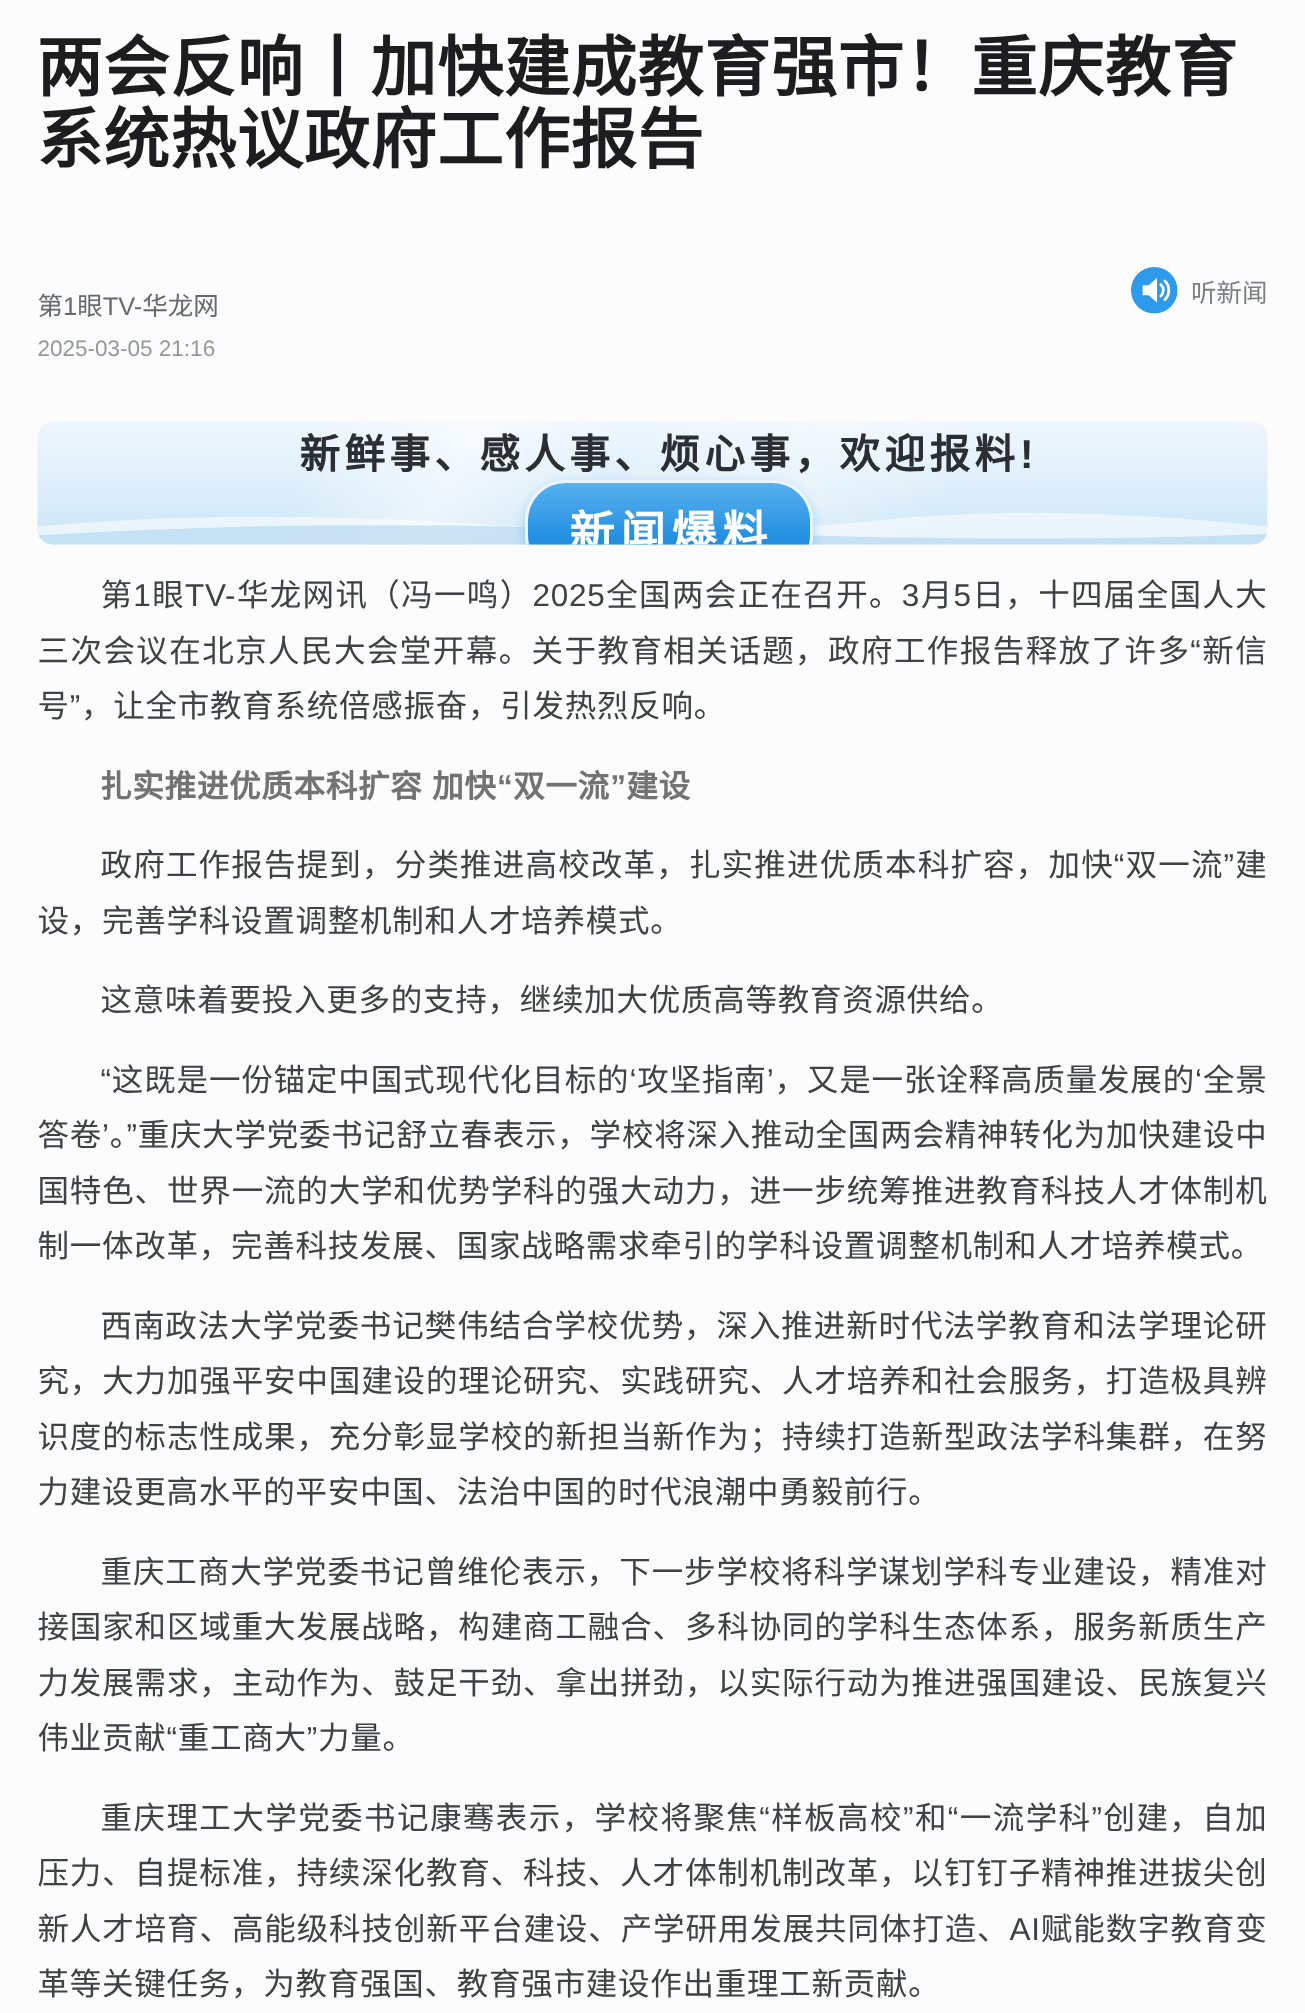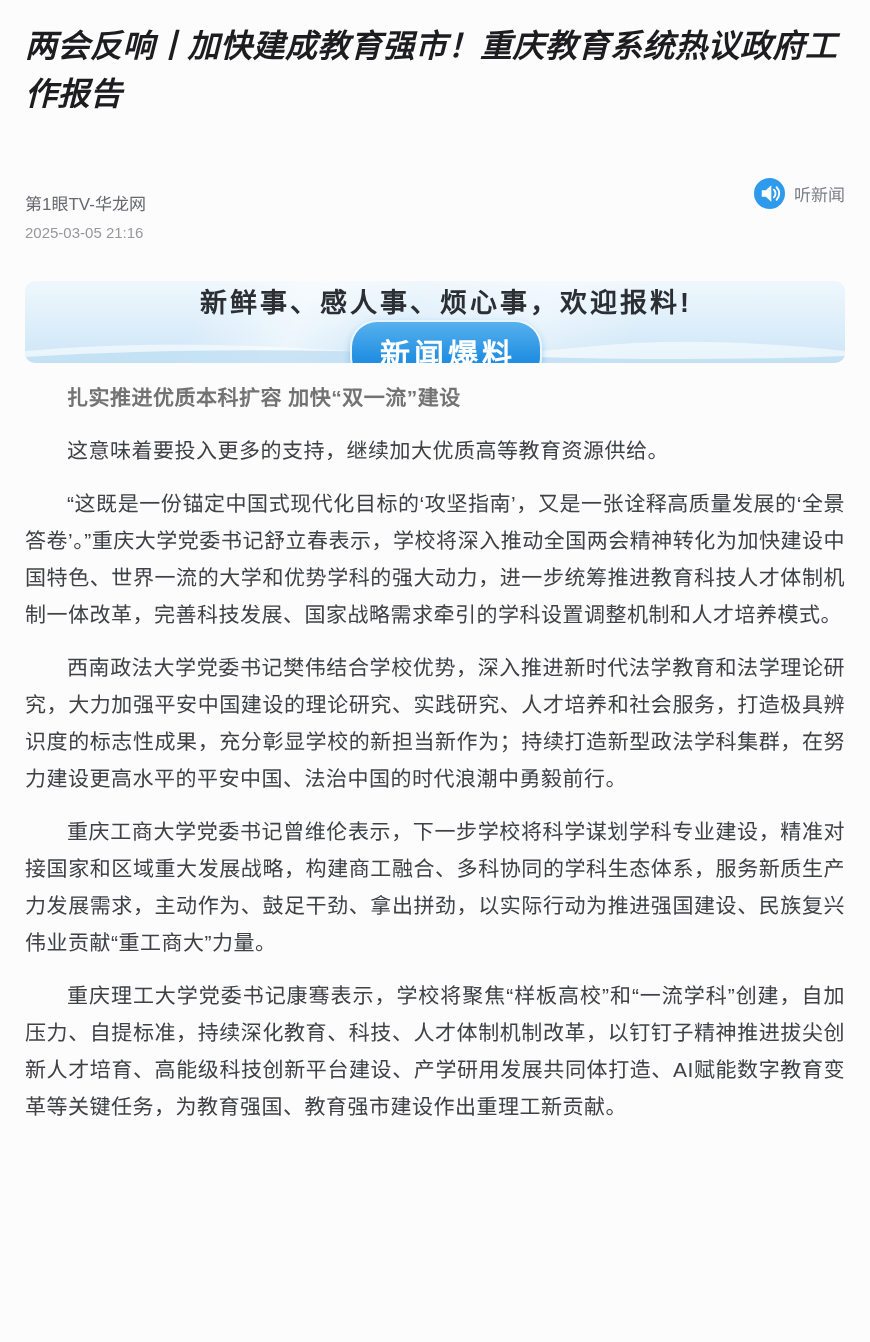--- a/index.html
+++ b/index.html
@@ -10,26 +10,25 @@
   body {
     height: 1342px;
     overflow: hidden;
     background: #fcfcfd;
   }
   .page { padding: 0 25px; }
 
   
   .title {
     padding-top: 22px;
-    font-size: 32px;
+    font-size: 44px;
     line-height: 48px;
     font-weight: 700;
     color: #1d1d1f;
     letter-spacing: 0.5px;
-    font-style: italic;
   }
   .meta {
     margin-top: 28px;
     display: flex;
     justify-content: space-between;
     align-items: center;
   }
   .meta-left { display: flex; flex-direction: column; gap: 9px; margin-top: 44px; }
   .source { font-size: 17px; color: #67696e; }
   .date   { font-size: 15px; color: #96989d; }
@@ -143,21 +142,23 @@
   <div class="banner">
     <span class="banner-slogan">新鲜事、感人事、烦心事，欢迎报料!</span>
     <button class="banner-btn">新闻爆料</button>
     <svg class="banner-wave" viewBox="0 0 820 26" preserveAspectRatio="none" aria-hidden="true">
       <path d="M0 14 Q130 2 290 12 T560 10 T820 14 V26 H0 Z" fill="rgba(255,255,255,0.55)"></path>
       <path d="M0 20 Q190 8 420 17 T820 19 V26 H0 Z" fill="rgba(168,209,238,0.55)"></path>
     </svg>
   </div>
 
   <div class="article">
+    <p>第1眼TV-华龙网讯（冯一鸣）2025全国两会正在召开。3月5日，十四届全国人大三次会议在北京人民大会堂开幕。关于教育相关话题，政府工作报告释放了许多“新信号”，让全市教育系统倍感振奋，引发热烈反响。</p>
     <h3>扎实推进优质本科扩容 加快“双一流”建设</h3>
+    <p>政府工作报告提到，分类推进高校改革，扎实推进优质本科扩容，加快“双一流”建设，完善学科设置调整机制和人才培养模式。</p>
     <p>这意味着要投入更多的支持，继续加大优质高等教育资源供给。</p>
     <p>“这既是一份锚定中国式现代化目标的‘攻坚指南’，又是一张诠释高质量发展的‘全景答卷’。”重庆大学党委书记舒立春表示，学校将深入推动全国两会精神转化为加快建设中国特色、世界一流的大学和优势学科的强大动力，进一步统筹推进教育科技人才体制机制一体改革，完善科技发展、国家战略需求牵引的学科设置调整机制和人才培养模式。</p>
     <p>西南政法大学党委书记樊伟结合学校优势，深入推进新时代法学教育和法学理论研究，大力加强平安中国建设的理论研究、实践研究、人才培养和社会服务，打造极具辨识度的标志性成果，充分彰显学校的新担当新作为；持续打造新型政法学科集群，在努力建设更高水平的平安中国、法治中国的时代浪潮中勇毅前行。</p>
     <p>重庆工商大学党委书记曾维伦表示，下一步学校将科学谋划学科专业建设，精准对接国家和区域重大发展战略，构建商工融合、多科协同的学科生态体系，服务新质生产力发展需求，主动作为、鼓足干劲、拿出拼劲，以实际行动为推进强国建设、民族复兴伟业贡献“重工商大”力量。</p>
     <p>重庆理工大学党委书记康骞表示，学校将聚焦“样板高校”和“一流学科”创建，自加压力、自提标准，持续深化教育、科技、人才体制机制改革，以钉钉子精神推进拔尖创新人才培育、高能级科技创新平台建设、产学研用发展共同体打造、AI赋能数字教育变革等关键任务，为教育强国、教育强市建设作出重理工新贡献。</p>
   </div>
 
 </div>
 
 </body></html>

